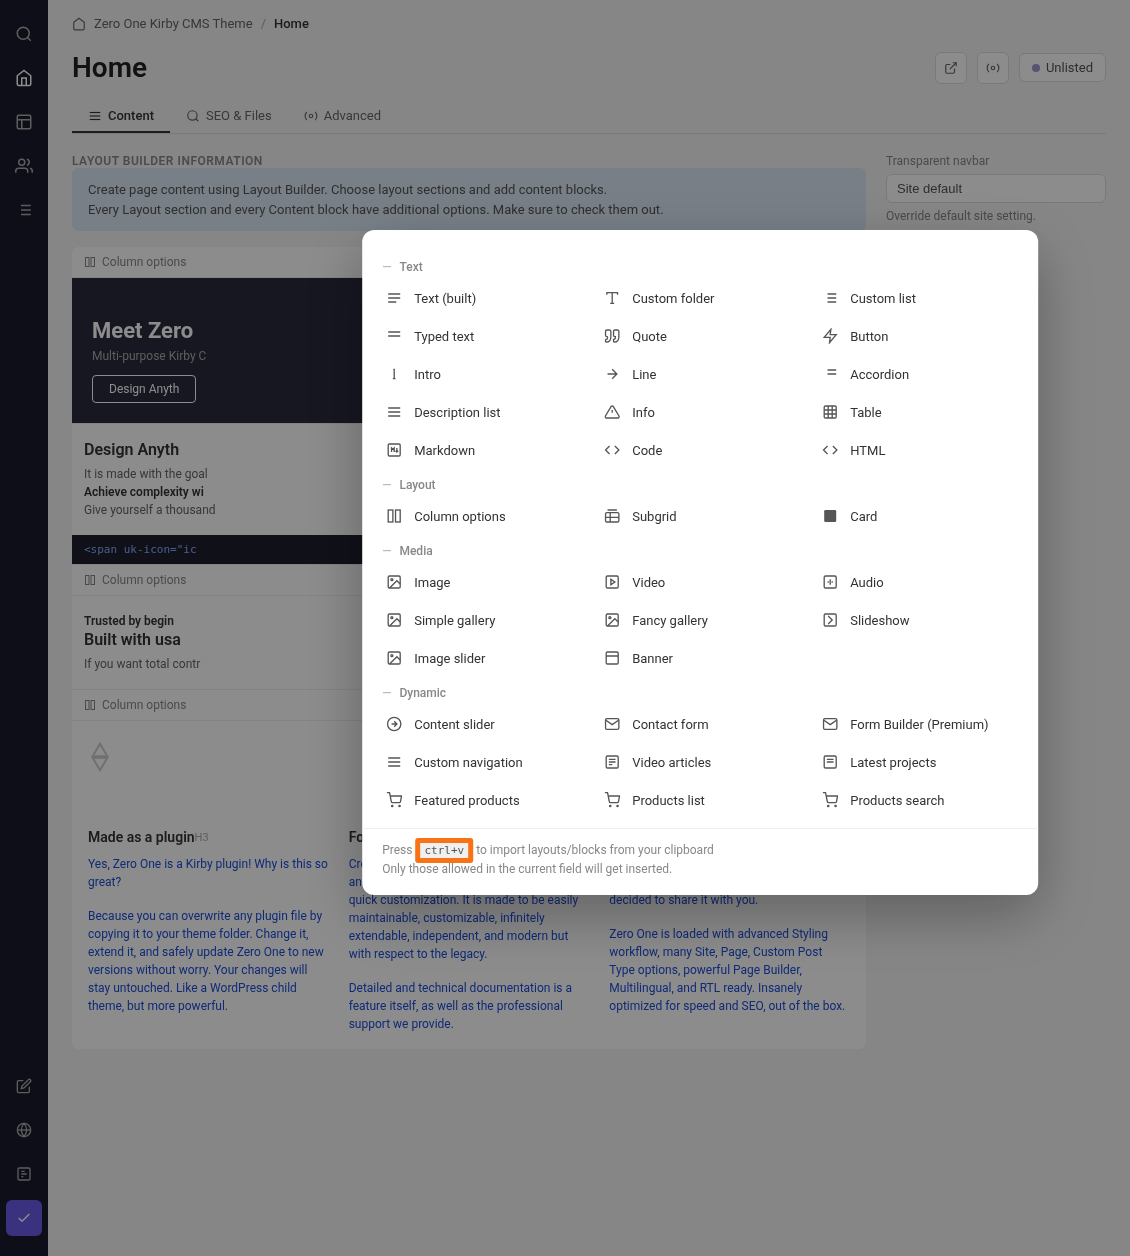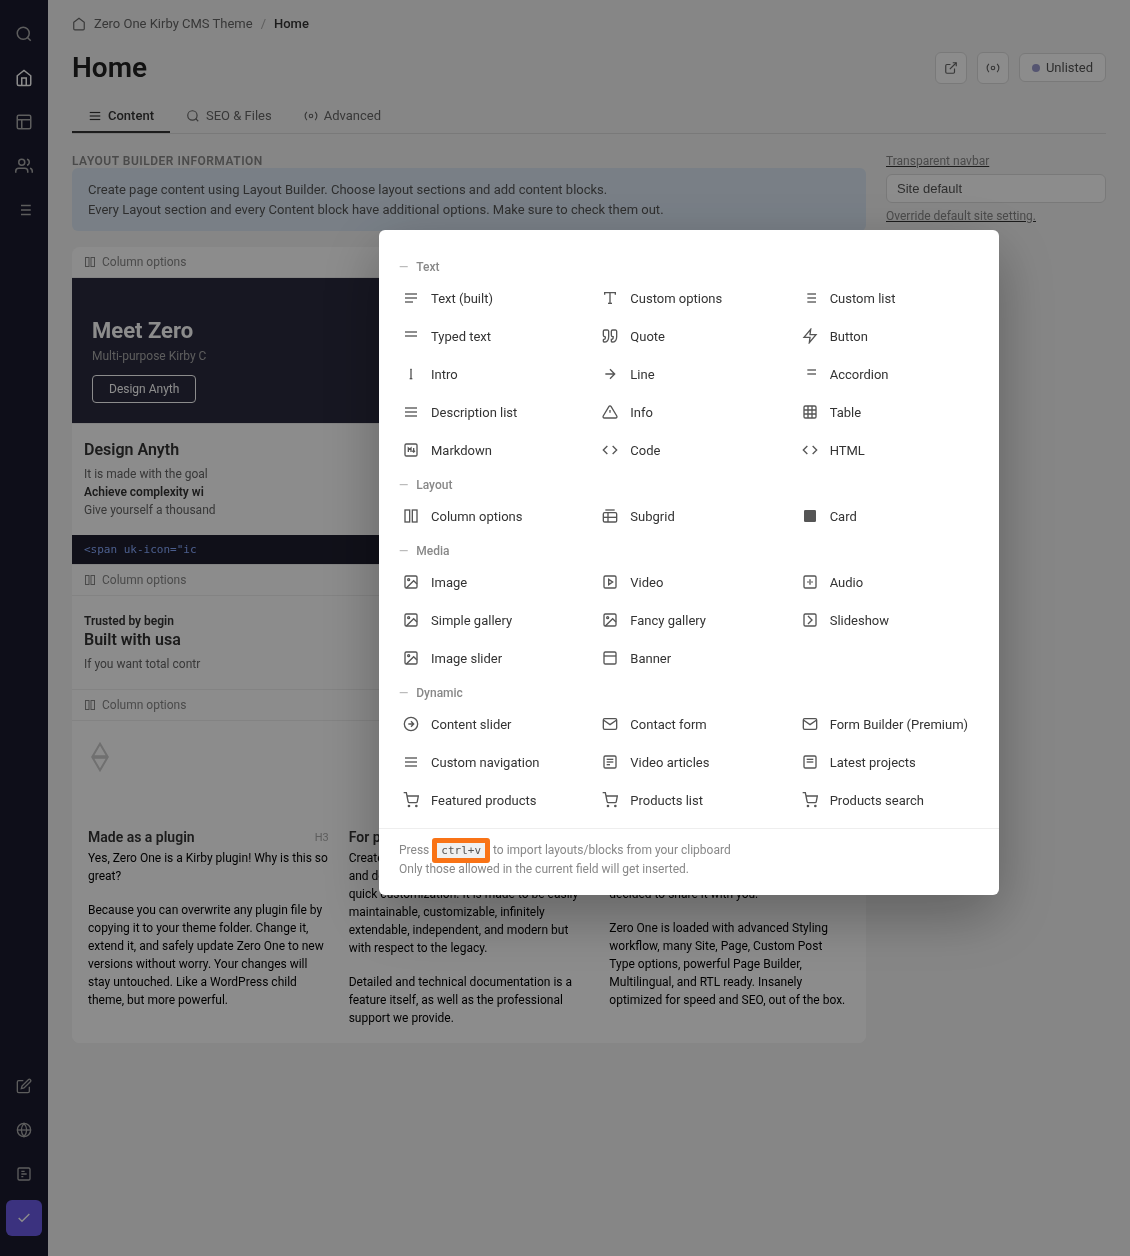--- a/index.html
+++ b/index.html
@@ -219,23 +219,23 @@
       background: rgba(0,0,0,0.45);
       z-index: 100;
     }
 
     
     .modal {
       position: absolute;
       top: 230px;
       left: 50%;
       transform: translateX(-30%);
-      width: 620px;
+      width: 676px;
       background: #fff;
-      border-radius: 6px;
+      border-radius: 12px;
       box-shadow: 0 20px 60px rgba(0,0,0,0.3);
       z-index: 200;
       padding: 20px 0 16px;
     }
 
     .modal-section-header {
       display: flex;
       align-items: center;
       gap: 8px;
       padding: 10px 20px 6px;
@@ -298,26 +298,25 @@
       display: grid;
       grid-template-columns: 1fr 1fr 1fr;
       gap: 20px;
       margin-top: 20px;
       padding: 16px;
       background: #fff;
     }
     .bottom-section h4 {
       font-size: 14px;
       font-weight: 600;
-      margin-bottom: 4px;
-      display: flex;
-      align-items: center;
-      justify-content: space-between;
-    }
-    .bottom-section p { font-size: 12px; color: #000000; line-height: 1.5; }
+      margin-bottom: 10px;
+      display: flex;
+      align-items: center;
+    }
+    .bottom-section p { font-size: 12px; color: #1d4ed8; line-height: 1.5; }
     .h3-badge { font-size: 11px; color: #aaa; font-weight: normal; }
 
     
     .right-sidebar-label {
       font-size: 12px;
       color: #888;
       margin-bottom: 6px;
     }
     .right-sidebar-select {
       width: 100%;
@@ -328,21 +327,21 @@
       color: #555;
       background: #fff;
       appearance: none;
       cursor: pointer;
     }
     .right-sidebar-note {
       font-size: 12px;
       color: #888;
       margin-top: 6px;
     }
-    .right-sidebar-section { margin-bottom: 20px; text-decoration: underline; }
+    .right-sidebar-section { margin-bottom: 20px; }
 
     
     .left-bottom-icons {
       position: fixed;
       left: 0;
       bottom: 20px;
       width: 48px;
       display: flex;
       flex-direction: column;
       align-items: center;
@@ -613,21 +612,21 @@
       <span>Text (built)</span>
     </div>
     <div class="modal-item">
       <div class="modal-item-icon">
         <svg width="16" height="16" viewBox="0 0 24 24" fill="none" stroke="currentColor" stroke-width="2">
           <polyline points="4 7 4 4 20 4 20 7"></polyline>
             <line x1="9" y1="20" x2="15" y2="20"></line>
             <line x1="12" y1="4" x2="12" y2="20"></line>
         </svg>
       </div>
-      <span>Custom options</span>
+      <span>Custom folder</span>
     </div>
     <div class="modal-item">
       <div class="modal-item-icon">
         <svg width="16" height="16" viewBox="0 0 24 24" fill="none" stroke="currentColor" stroke-width="2">
           <line x1="8" y1="6" x2="21" y2="6"></line>
             <line x1="8" y1="12" x2="21" y2="12"></line>
             <line x1="8" y1="18" x2="21" y2="18"></line>
             <line x1="3" y1="6" x2="3.01" y2="6"></line>
             <line x1="3" y1="12" x2="3.01" y2="12"></line>
             <line x1="3" y1="18" x2="3.01" y2="18"></line>

